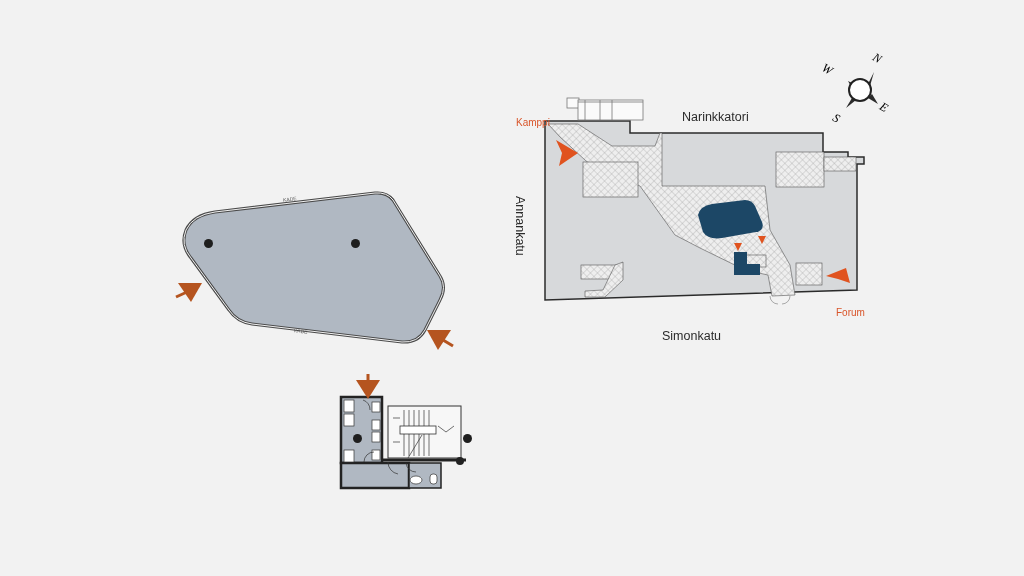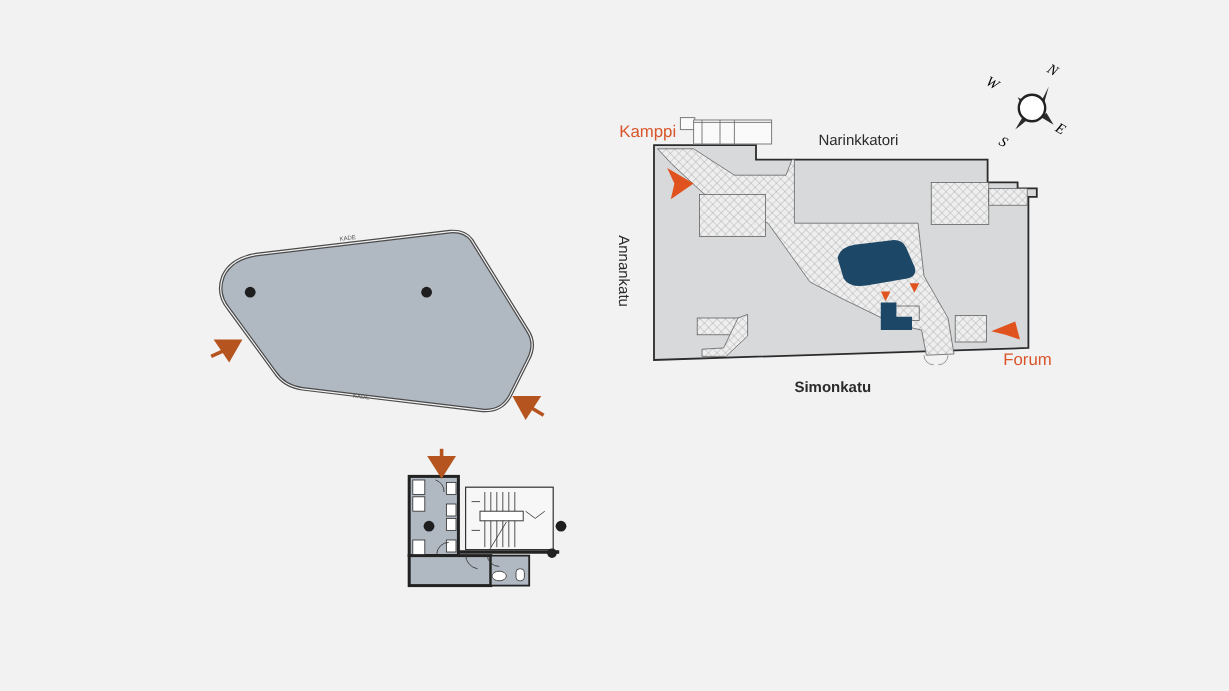--- a/index.html
+++ b/index.html
@@ -5,21 +5,21 @@
   html, body { margin:0; padding:0; }
   body {
     width:1024px; height:576px; overflow:hidden;
     background:#f2f2f2;
     font-family:"Liberation Sans", "DejaVu Sans", sans-serif;
     position:relative;
   }
   .abs { position:absolute; }
   svg { display:block; overflow:visible; }
   .street { font-size:12.5px; color:#2b2b2b; position:absolute; white-space:nowrap; }
-  .entrance-label { font-size:14px; color:#d9552a; position:absolute; white-space:nowrap; }
+  .entrance-label { font-size:10px; color:#d9552a; position:absolute; white-space:nowrap;margin-top:16px; }
   .rot { transform-origin:0 0; transform:rotate(90deg); }
 </style>
 </head>
 <body>
 
 
 
 <defs-holder></defs-holder>
 
 
@@ -151,21 +151,21 @@
     <polygon points="826,276 846,268 850,283 838,279" fill="#e0531f"></polygon>
 
     <g stroke="#777" stroke-width="0.6" fill="none">
       <path d="M 770 296 A 8 8 0 0 0 778 304"></path>
       <path d="M 790 296 A 8 8 0 0 1 782 304"></path>
     </g>
   </svg>
 
   <div class="street" style="left:682px; top:110px;">Narinkkatori</div>
   <div class="street rot" style="left:527px; top:196px;">Annankatu</div>
-  <div class="street" style="left:662px; top:316px;font-weight:bold;">Simonkatu</div>
+  <div class="street" style="left:662px; top:329px;">Simonkatu</div>
 
   <div class="entrance-label" style="left:516px; top:101px;">Kamppi</div>
   <div class="entrance-label" style="left:836px; top:291px;text-align:right;">Forum</div>
 
   <div class="abs" style="left:820px; top:50px; width:90px; height:75px;">
     <svg width="90" height="75" viewBox="0 0 90 75">
       <g fill="#2b2b2b">
         <polygon points="38,38 44,30 48,34 54,22 50,36 44,34"></polygon>
         <polygon points="28,31 38,36 33,40"></polygon>
         <polygon points="48,48 58,54 52,44"></polygon>

